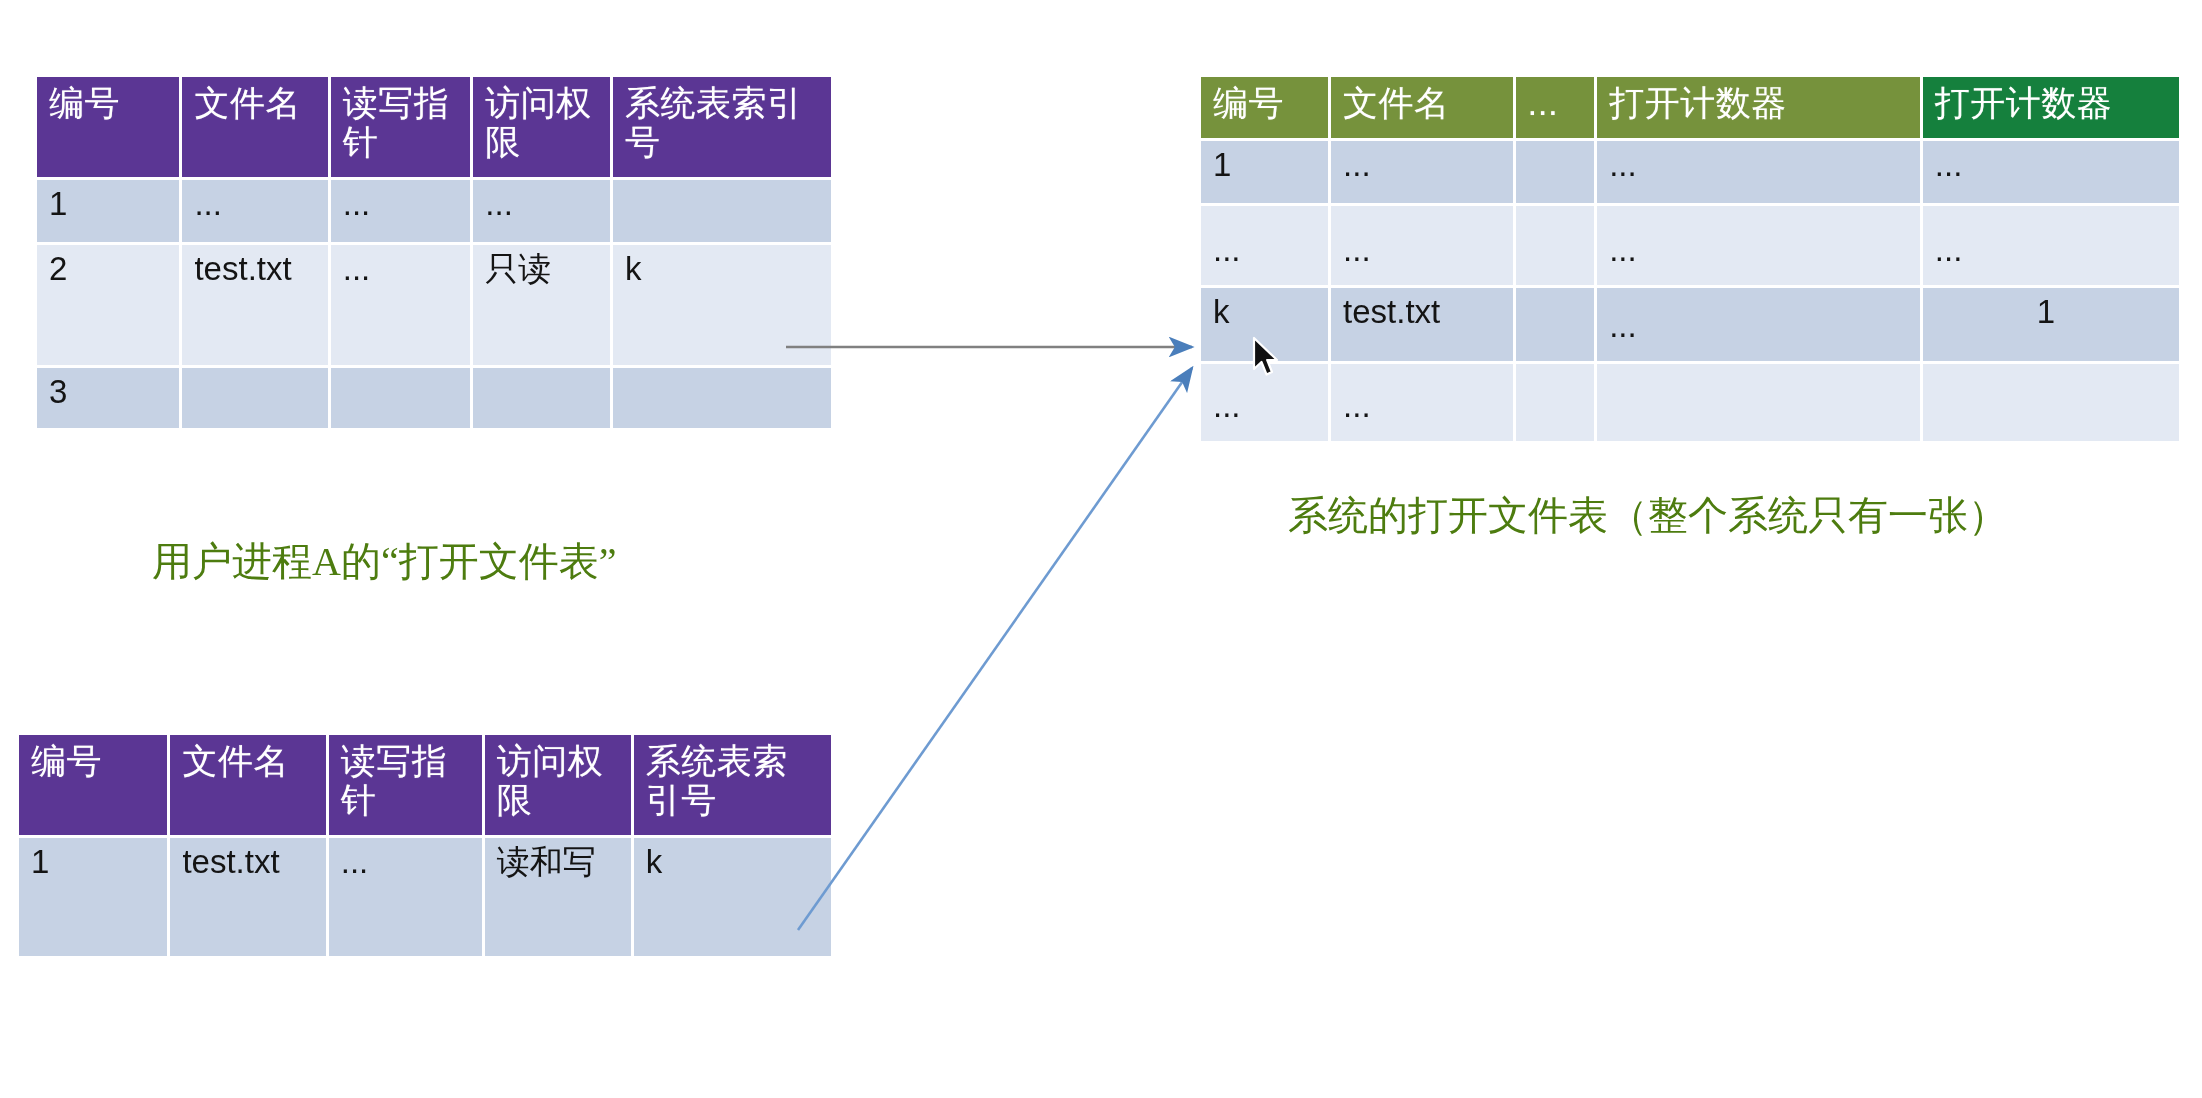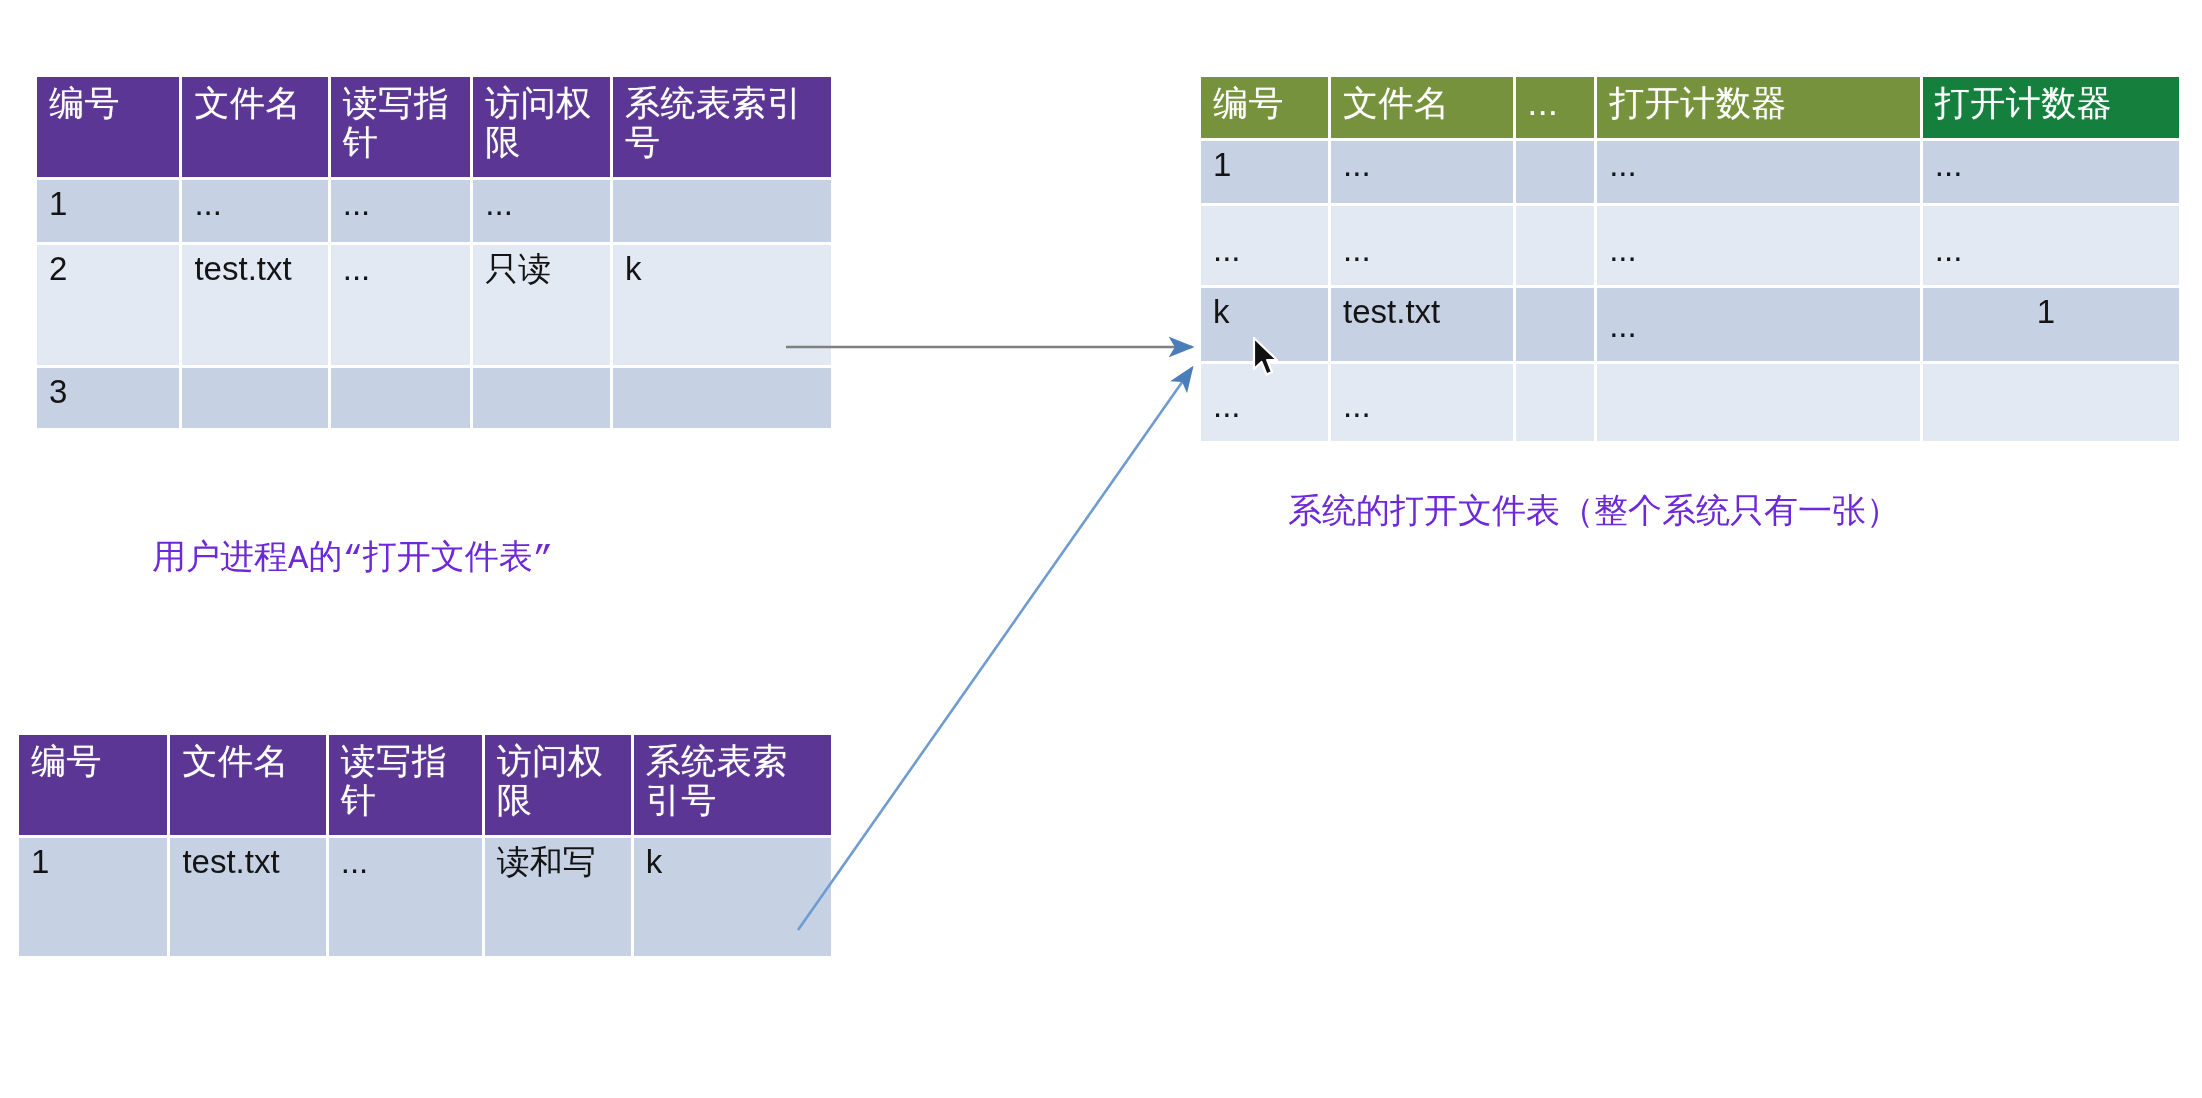--- a/index.html
+++ b/index.html
@@ -64,24 +64,24 @@
     background: #15803d;
   }
   .tbl-sys td {
     font-size: 33px;
     color: #141414;
   }
 
   
   .caption {
     position: absolute;
-    font-size: 34px;
-    color: #6d28d9;
+    font-size: 40px;
+    color: #4d7c0f;
     white-space: nowrap;
-    font-family: Liberation Mono, monospace;
+    font-family: Liberation Serif, serif;
   }
 
   
   .arrows {
     position: absolute;
     left: 0;
     top: 0;
     width: 2202px;
     height: 1098px;
     pointer-events: none;

